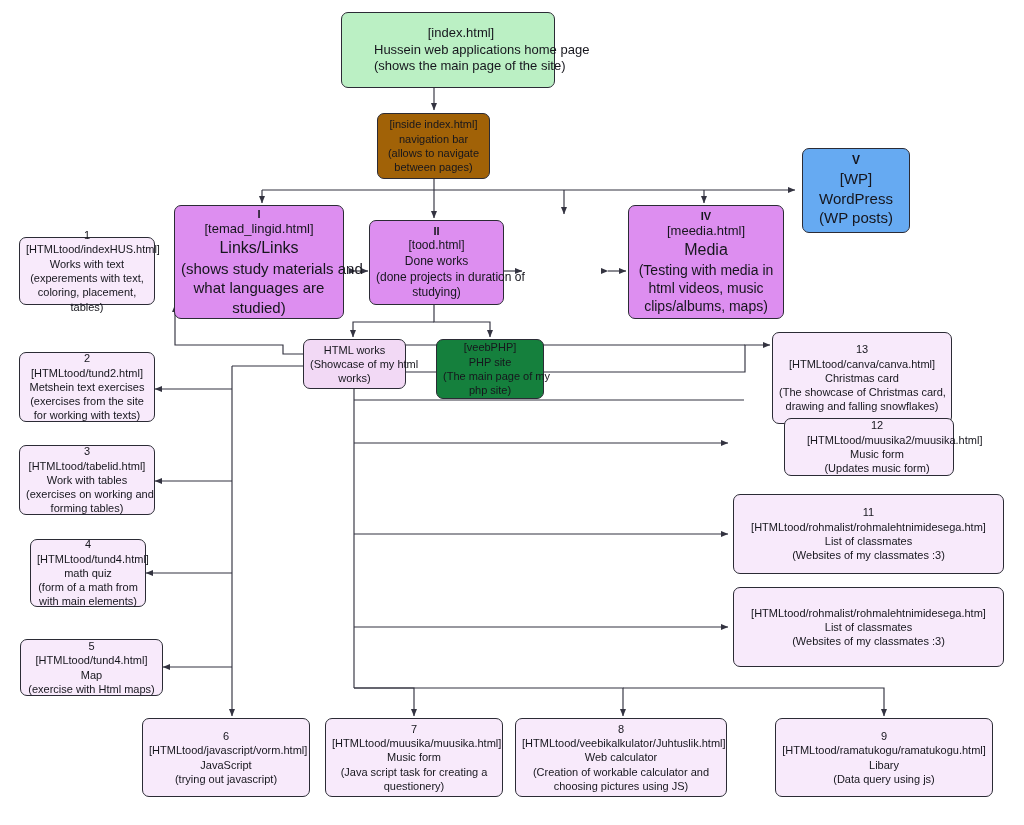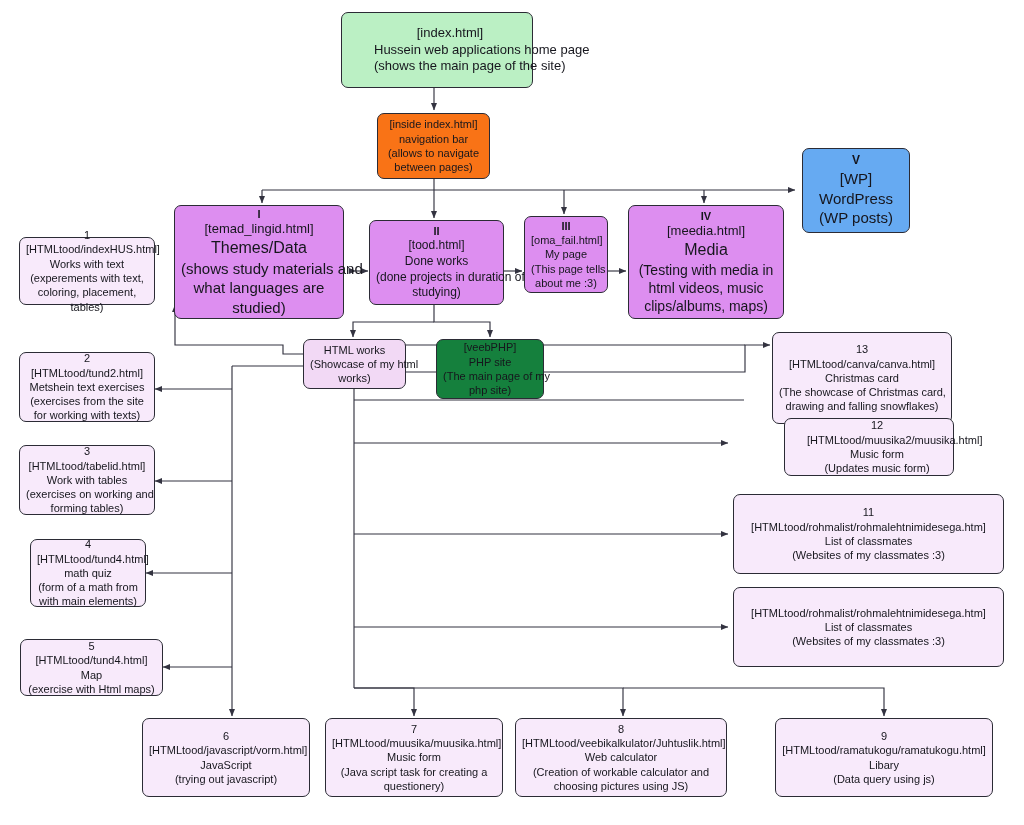--- a/index.html
+++ b/index.html
@@ -39,21 +39,21 @@
     z-index: 2;
   }
   .node .ln {
     display: block;
     width: 100%;
     white-space: nowrap;
   }
 
   
   .fill-green  { background: #bbf0c4; }
-  .fill-magenta{ background: #f97316; }
+  .fill-magenta{ background: #a16207; }
   .fill-violet { background: #dd8ef0; }
   .fill-blue   { background: #66aaf2; }
   .fill-pale   { background: #f8eafb; }
   .fill-palepink { background: #f2d9f5; }
   .fill-lightblue { background: #15803d; }
 
   .t11  { font-size: 11px; }
   .t12  { font-size: 12px; }
   .t13  { font-size: 13px; }
   .t15  { font-size: 15px; }
@@ -120,21 +120,21 @@
       <path d="M354,534 L728,534" marker-end="url(#ah)"></path>
       <path d="M354,627 L728,627" marker-end="url(#ah)"></path>
       <path d="M354,688 L414,688 L414,716" marker-end="url(#ah)"></path>
       <path d="M354,688 L623,688 L623,716" marker-end="url(#ah)"></path>
       <path d="M623,688 L884,688 L884,716" marker-end="url(#ah)"></path>
 
       <path d="M354,345 L745,345"></path>
     </g>
   </svg>
 
-  <div class="node fill-green t13" style="left:341px; top:12px; width:192px; height:76px;padding-left:32px;">
+  <div class="node fill-green t13" style="left:341px; top:12px; width:214px; height:76px;padding-left:32px;">
     <span class="ln">[index.html]</span>
     <span class="ln">Hussein web applications home page</span>
     <span class="ln">(shows the main page of the site)</span>
   </div>
 
   <div class="node fill-magenta t11" style="left:377px; top:113px; width:113px; height:66px;">
     <span class="ln">[inside index.html]</span>
     <span class="ln">navigation bar</span>
     <span class="ln">(allows to navigate</span>
     <span class="ln">between pages)</span>
@@ -143,41 +143,34 @@
   <div class="node fill-blue t15" style="left:802px; top:148px; width:108px; height:85px;">
     <span class="ln bold t12">V</span>
     <span class="ln">[WP]</span>
     <span class="ln">WordPress</span>
     <span class="ln">(WP posts)</span>
   </div>
 
   <div class="node fill-violet t13" style="left:174px; top:205px; width:170px; height:114px;">
     <span class="ln bold t11">I</span>
     <span class="ln">[temad_lingid.html]</span>
-    <span class="ln t16">Themes/Data</span>
+    <span class="ln t16">Links/Links</span>
     <span class="ln t15">(shows study materials and</span>
     <span class="ln t15">what languages are</span>
     <span class="ln t15">studied)</span>
   </div>
 
   <div class="node fill-violet t12" style="left:369px; top:220px; width:135px; height:85px;text-align:center;">
     <span class="ln bold t11">II</span>
     <span class="ln">[tood.html]</span>
     <span class="ln">Done works</span>
     <span class="ln">(done projects in duration of</span>
     <span class="ln">studying)</span>
   </div>
 
-  <div class="node fill-violet t11" style="left:524px; top:216px; width:84px; height:77px;">
-    <span class="ln bold t11">III</span>
-    <span class="ln">[oma_fail.html]</span>
-    <span class="ln">My page</span>
-    <span class="ln">(This page tells</span>
-    <span class="ln">about me :3)</span>
-  </div>
 
   <div class="node fill-violet t13" style="left:628px; top:205px; width:156px; height:114px;">
     <span class="ln bold t11">IV</span>
     <span class="ln">[meedia.html]</span>
     <span class="ln t16">Media</span>
     <span class="ln t14" style="font-size:14px">(Testing with media in</span>
     <span class="ln t14" style="font-size:14px">html videos, music</span>
     <span class="ln t14" style="font-size:14px">clips/albums, maps)</span>
   </div>
 

